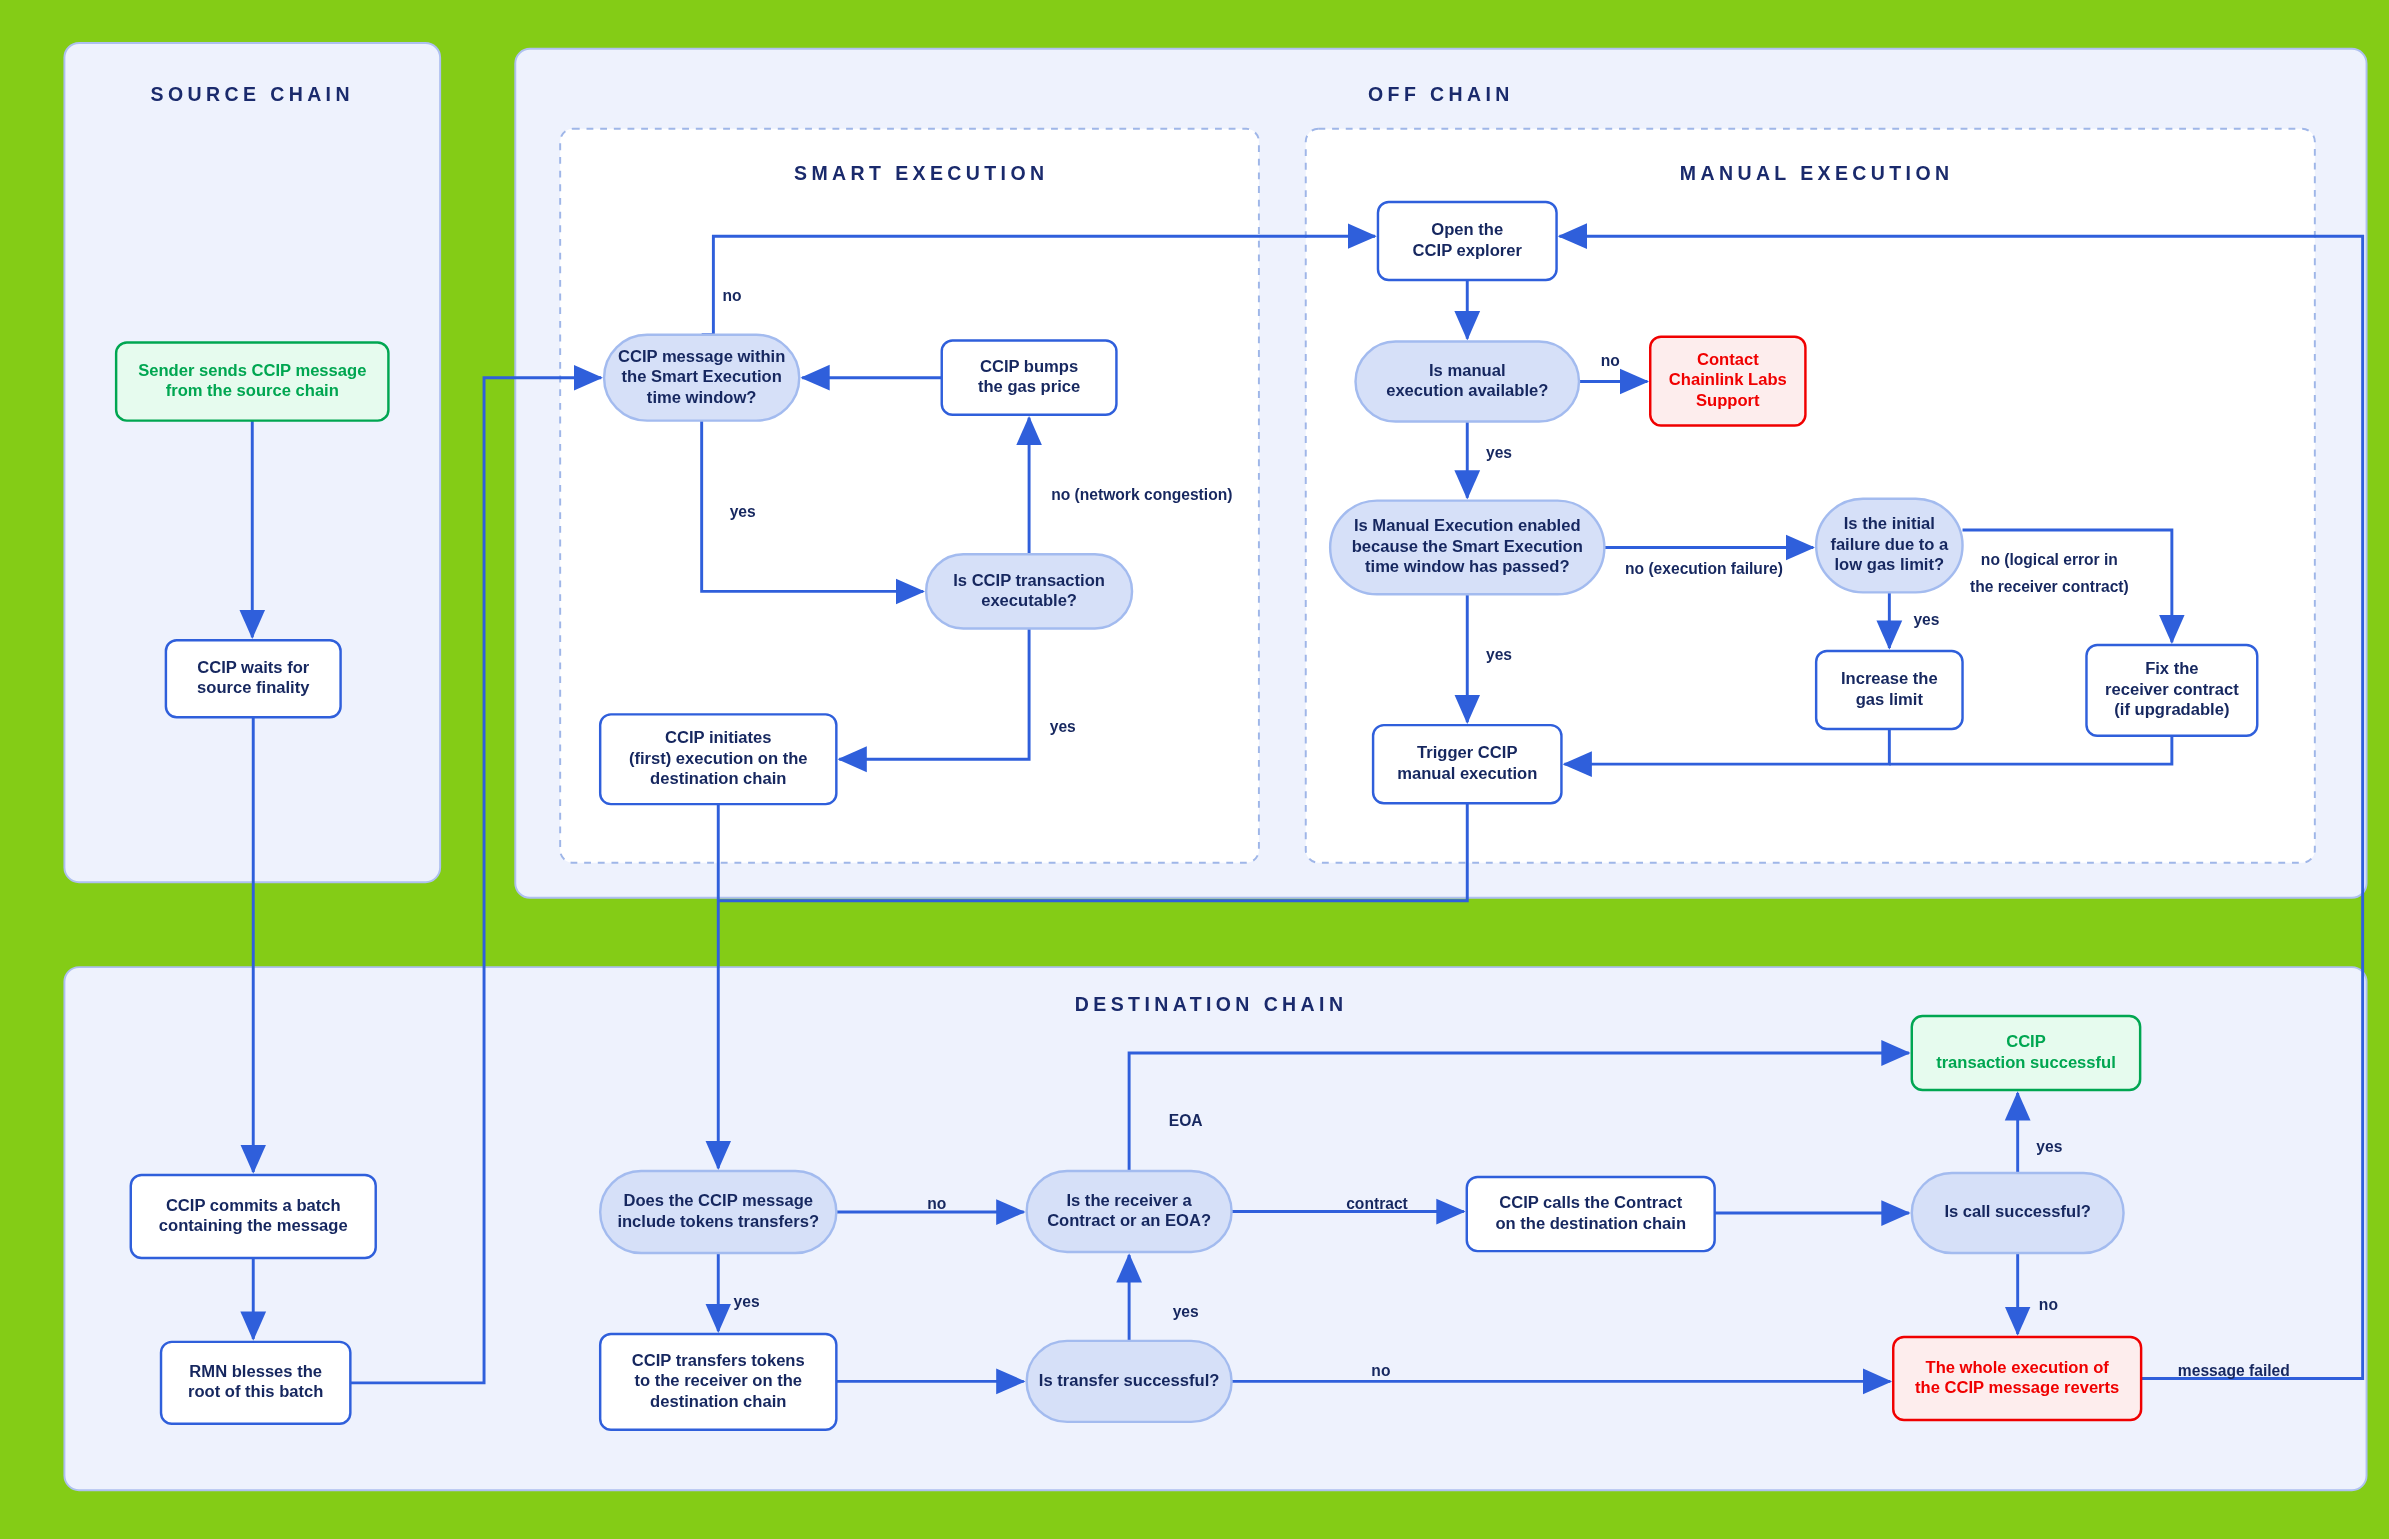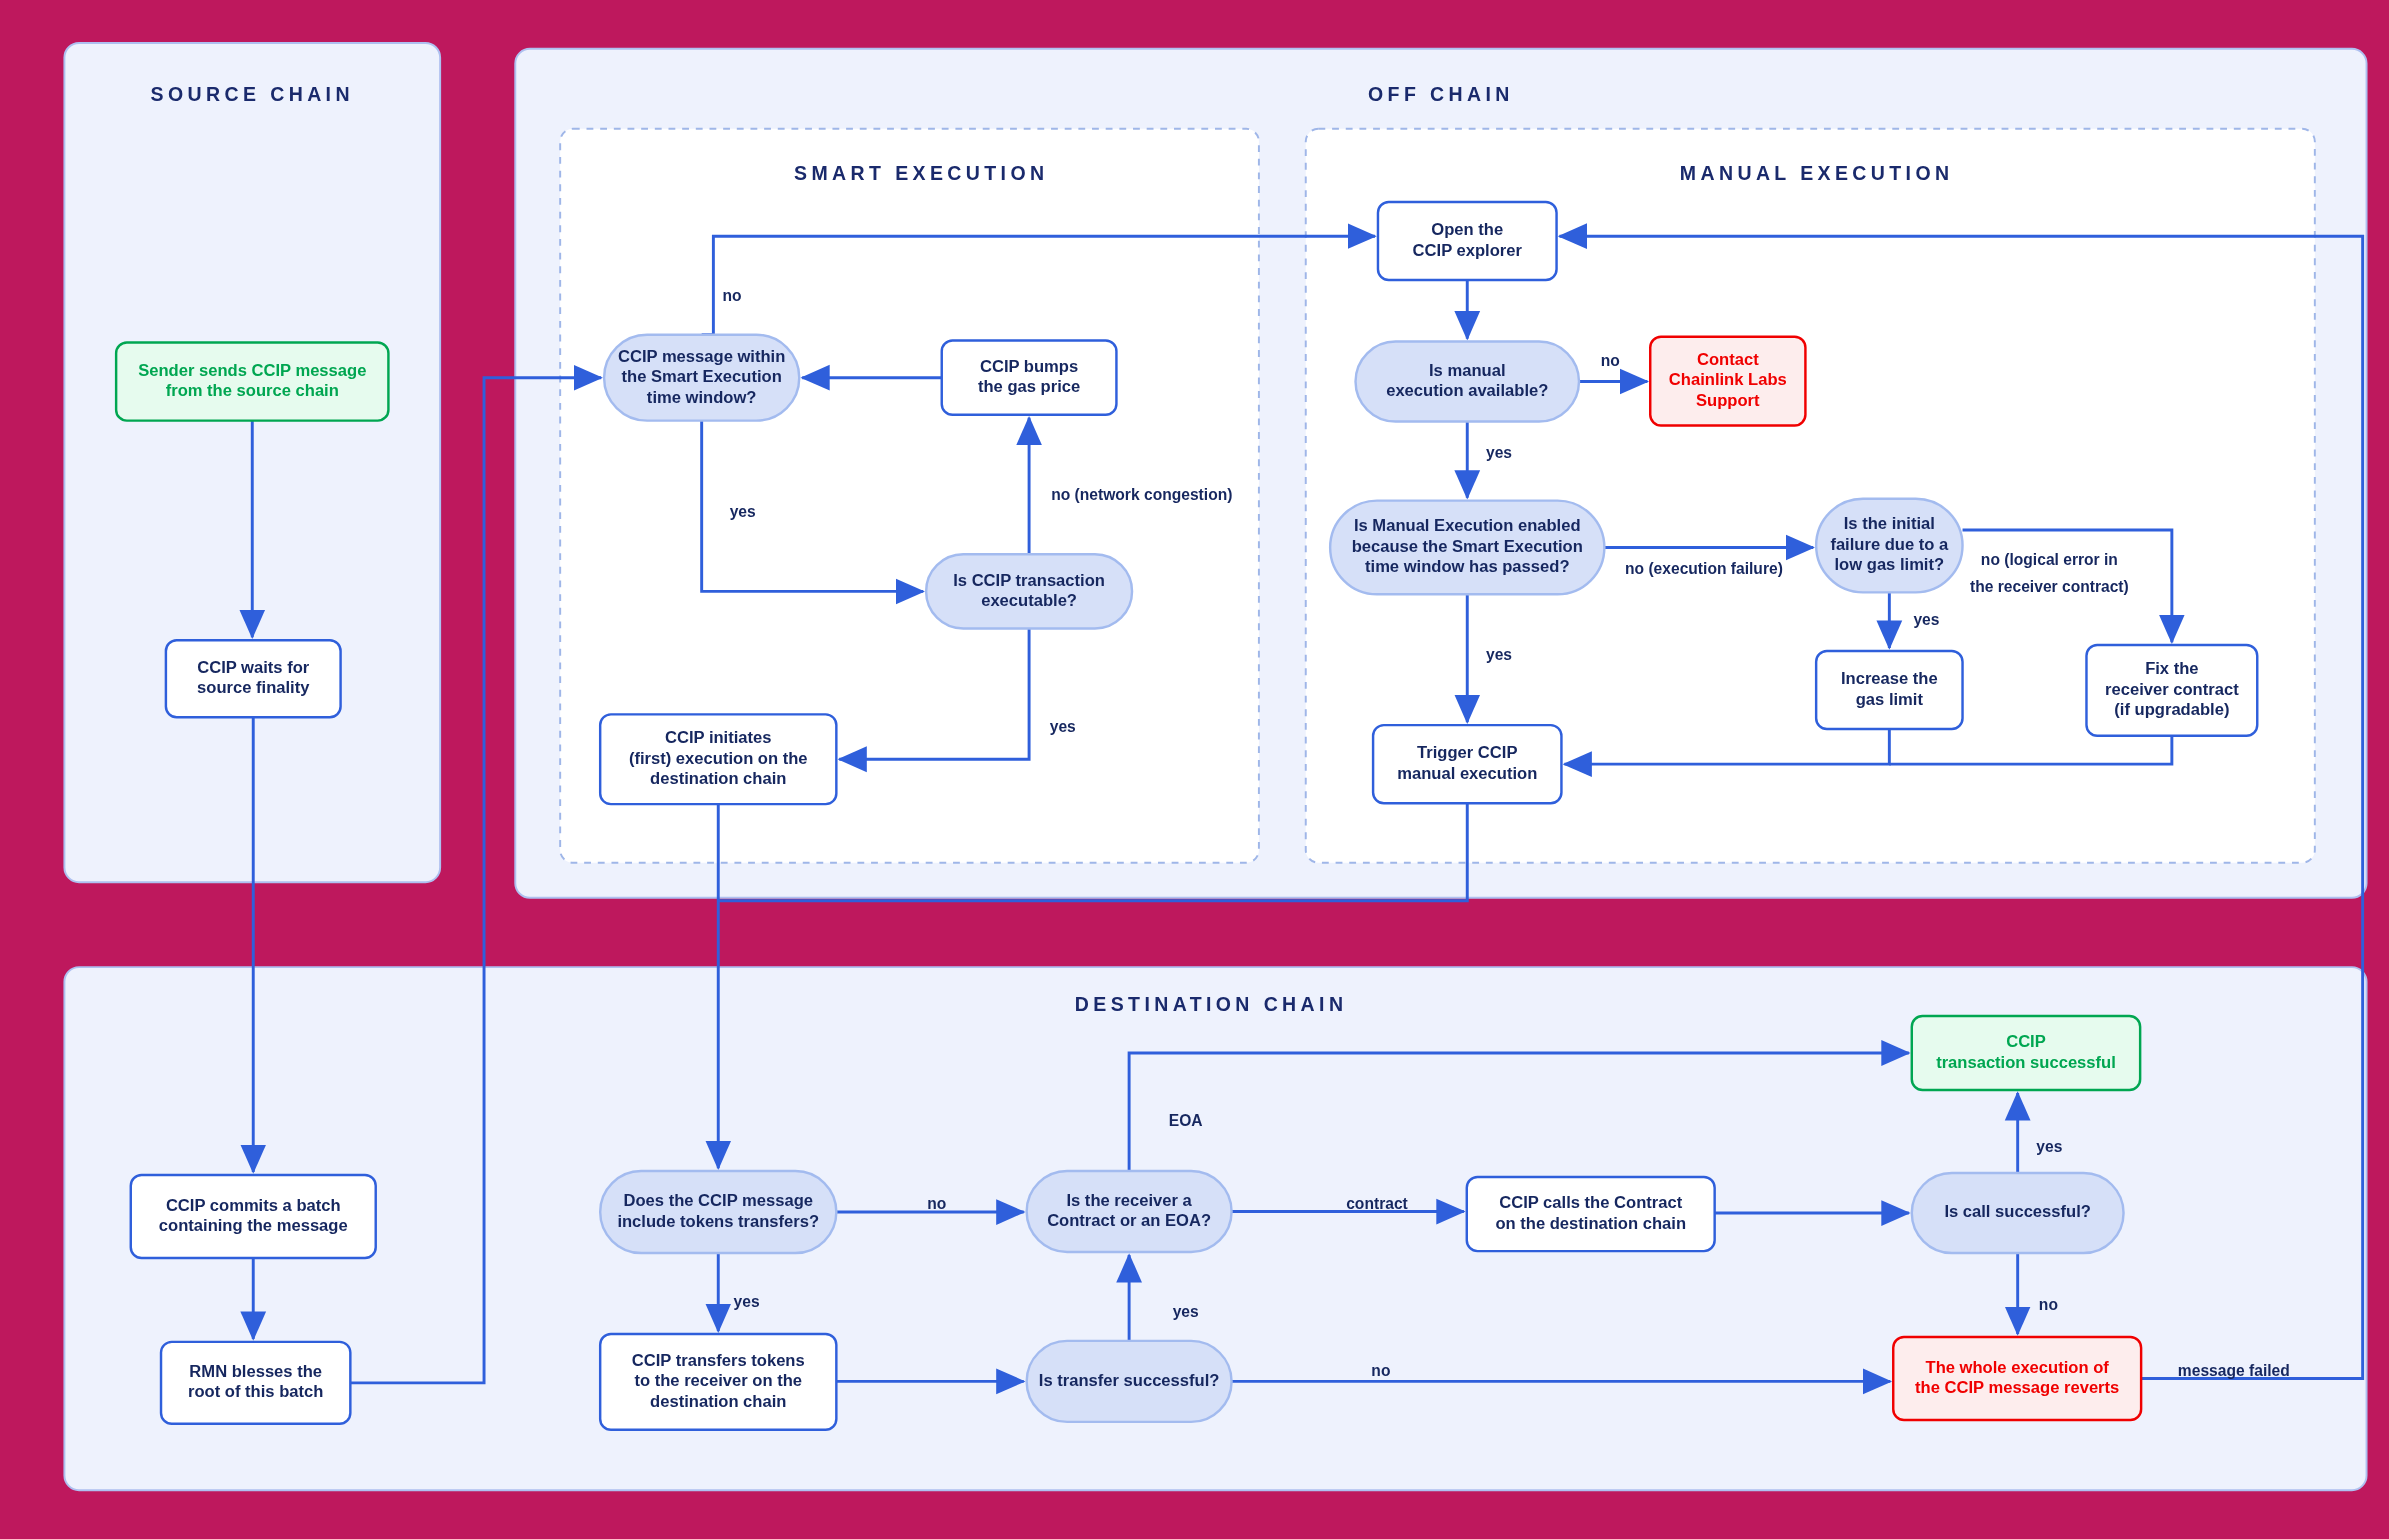--- a/index.html
+++ b/index.html
@@ -1,17 +1,17 @@
 <!DOCTYPE html>
 <html style="font-size:7.8px"><head>
 <meta charset="utf-8">
 <style>
   html,body{margin:0;padding:0;background:#ffffff;}
   body{font-family:"Liberation Sans", sans-serif;}
-  #stage{position:relative;width:2389px;height:1539px;background:#be185d;overflow:hidden;}
+  #stage{position:relative;width:2389px;height:1539px;background:#84cc16;overflow:hidden;}
   svg{position:absolute;left:0;top:0;width:2389px;height:1539px;}
   .lane-title{font-size:40px;font-weight:700;letter-spacing:9px;fill:#1a2a6c;text-anchor:middle;}
   .node-text{font-size:34px;font-weight:700;fill:#16275f;text-anchor:middle;dominant-baseline:middle;}
   .node-text.green{fill:#00a651;}
   .node-text.red{fill:#f00000;}
   .edge-label{font-size:32px;font-weight:700;fill:#16275f;text-anchor:middle;dominant-baseline:middle;}
 </style>
 </head>
 <body>
 

